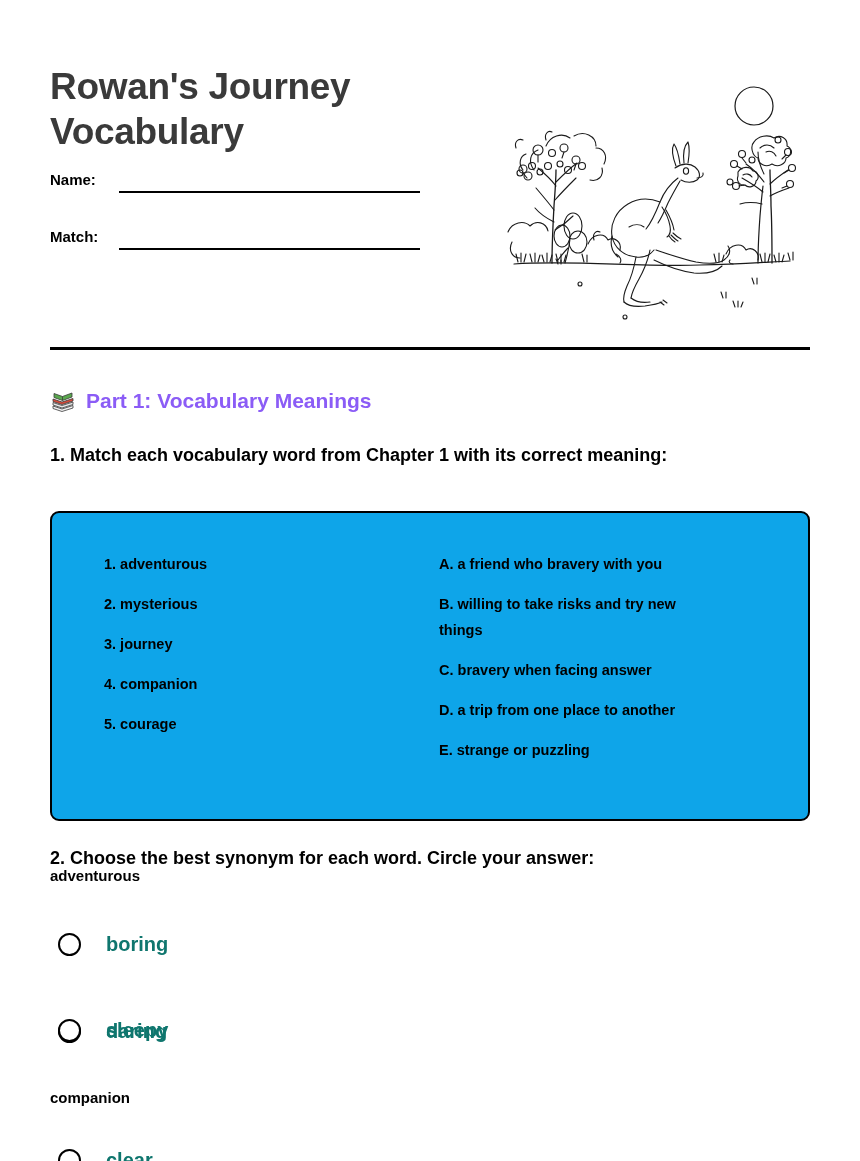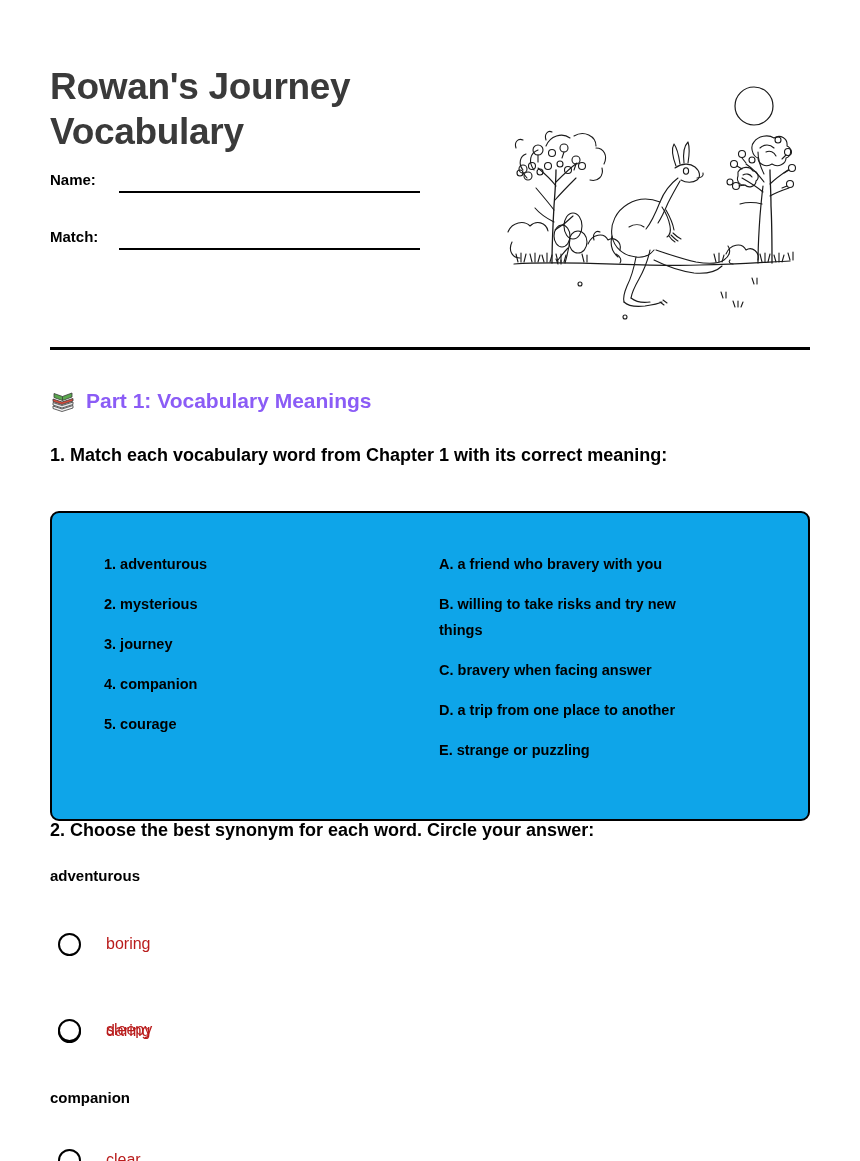--- a/index.html
+++ b/index.html
@@ -113,21 +113,21 @@
   
   .q-prompt {
     position: absolute;
     left: 50px;
     font-size: 18px;
     font-weight: bold;
     color: #000;
     line-height: 20px;
   }
   #q1-prompt { top: 445px; }
-  #q2-prompt { top: 820px; }
+  #q2-prompt { top: 848px; }
 
   .match-box {
     position: absolute;
     left: 50px;
     top: 487px;
     width: 760px;
     height: 310px;
     border: 2px solid #000;
     border-radius: 9px;
     background: #0ea5e9;
@@ -176,23 +176,23 @@
   .option-circle {
     width: 23px;
     height: 23px;
     flex: 0 0 23px;
     border: 2.5px solid #000;
     border-radius: 50%;
     background: #fff;
   }
   .option-label {
     margin-left: 25px;
-    font-size: 16px;
-    font-weight: normal;
-    color: #b91c1c;
+    font-size: 20px;
+    font-weight: bold;
+    color: #0f766e;
     line-height: 20px;
     white-space: nowrap;
   }
 </style>
 </head>
 <body>
 
 <div class="page">
 
   <div class="header">

